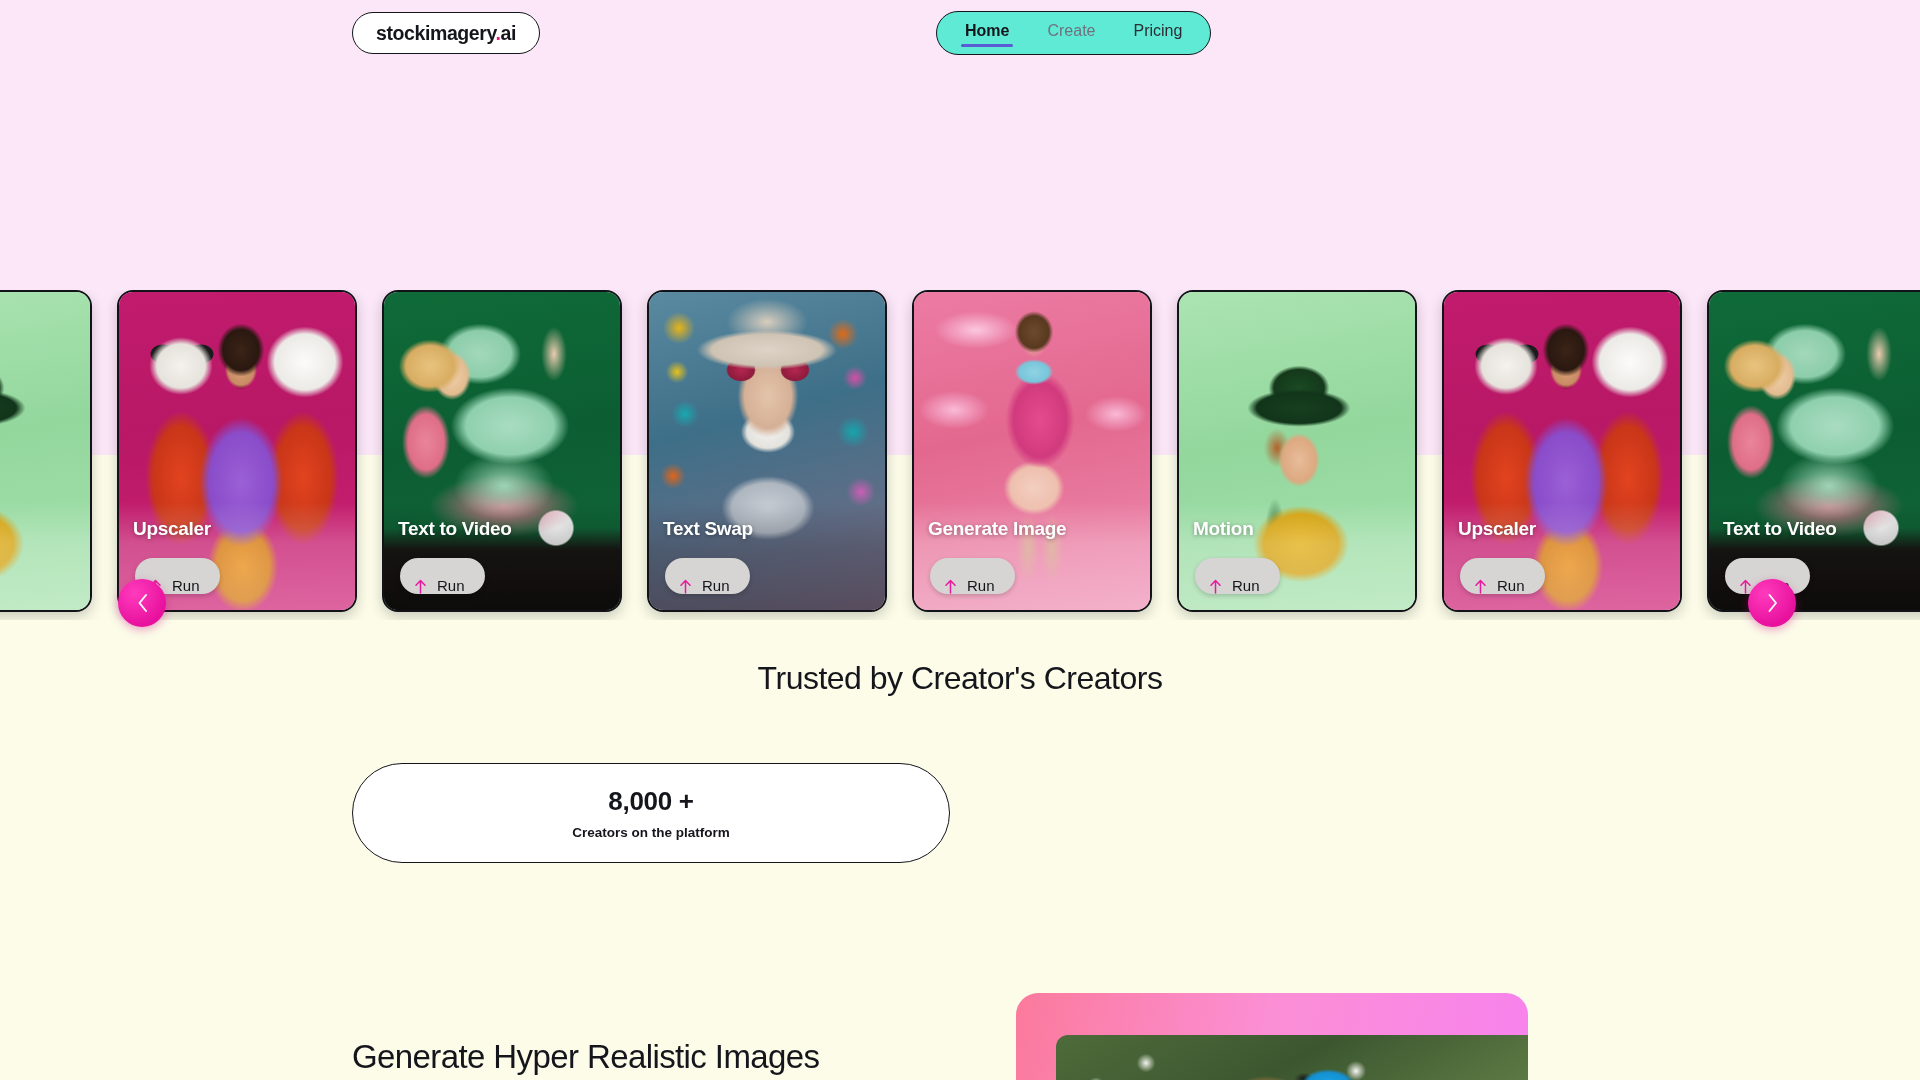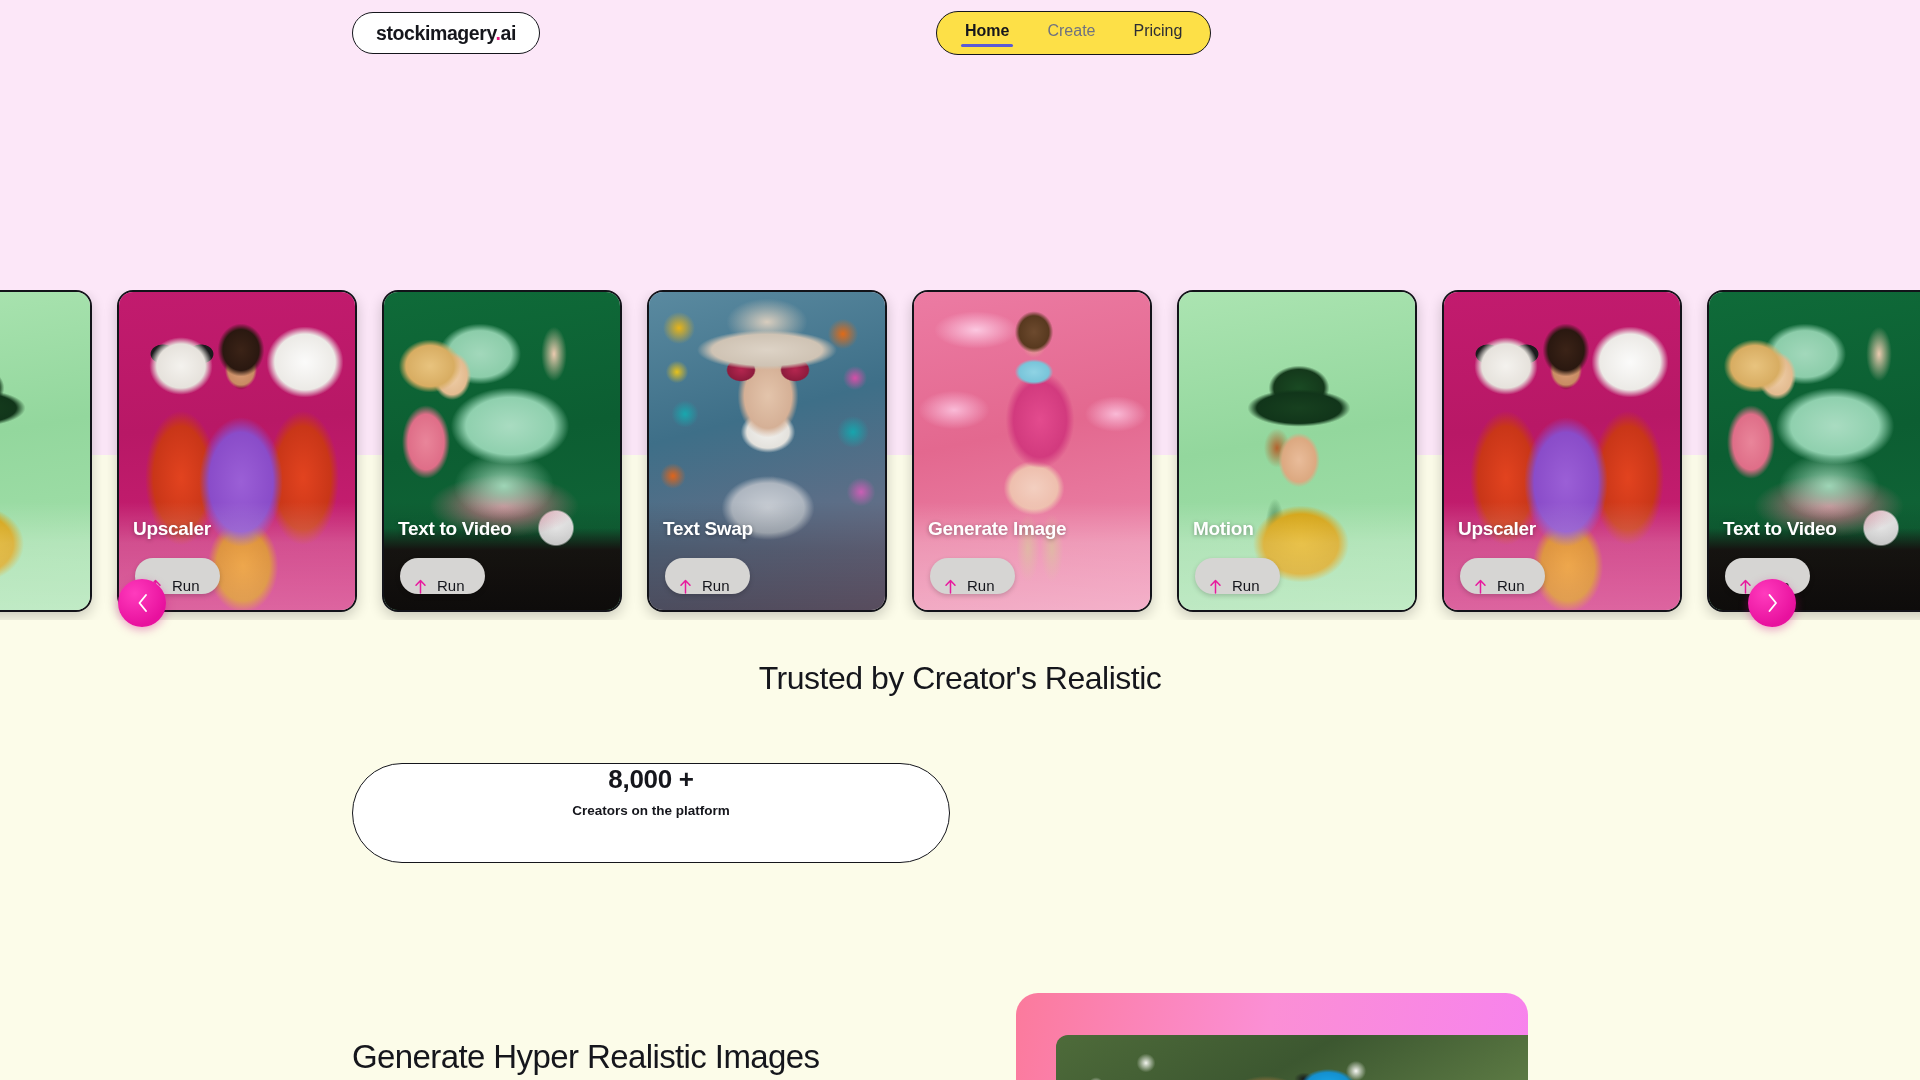--- a/index.html
+++ b/index.html
@@ -27,21 +27,21 @@
     background:#ffffff; border:1.6px solid #15161c;
     display:flex; align-items:center; justify-content:center;
     cursor:pointer;
   }
   .logo-text{ font-size:19.5px; font-weight:700; letter-spacing:-.4px; color:#15161c; white-space:nowrap;}
   .logo-dot{ color:#e8197d; }
 
   .nav-pill{
     position:absolute; left:936px; top:11px;
     height:44px; padding:0 26px; border-radius:999px;
-    background:#fde047; border:1.6px solid #15161c;
+    background:#5eead4; border:1.6px solid #15161c;
     display:flex; align-items:center; gap:34px;
   }
   .nav-item{
     font-size:16px; color:#6f7280; font-weight:400;
     position:relative; padding:3px 2px 7px; cursor:pointer; white-space:nowrap;
   }
   .nav-item.active{ color:#15161c; font-weight:700; }
   .nav-item.strong{ color:#2c2d34; }
   .nav-underline{
     position:absolute; left:-2px; right:-2px; bottom:0; height:3px;
@@ -102,21 +102,21 @@
     text-align:center; font-size:32px; letter-spacing:-.5px;
     font-weight:400; color:#15161c;
   }
   .stats{
     position:absolute; left:352px; top:763px;
     display:flex; gap:18px;
   }
   .stat{
     width:598px; height:100px; border-radius:999px;
     background:#ffffff; border:1.6px solid #15161c;
-    display:flex; flex-direction:column; align-items:center; 
+    display:flex; flex-direction:column; align-items:center; justify-content:center;
     gap:8px;
   }
   .stat-value{ font-size:26px; font-weight:700; letter-spacing:-.3px; color:#15161c; }
   .stat-label{ font-size:13.5px; font-weight:700; color:#15161c; }
 
   
   .bottom-title{
     position:absolute; left:352px; top:1038px;
     font-size:33px; letter-spacing:-.6px; font-weight:400; color:#15161c;
     white-space:nowrap;
@@ -358,21 +358,21 @@
   <svg class="chev" viewBox="0 0 13 20">
     <path d="M10 2 L3.5 10 L10 18" fill="none" stroke="#ffffff" stroke-width="1.9" stroke-linecap="round" stroke-linejoin="round"></path>
   </svg>
 </div>
 <div class="nav-arrow next">
   <svg class="chev" viewBox="0 0 13 20">
     <path d="M3.5 2 L10 10 L3.5 18" fill="none" stroke="#ffffff" stroke-width="1.9" stroke-linecap="round" stroke-linejoin="round"></path>
   </svg>
 </div>
 
-<h2 class="trusted">Trusted by Creator's Realistic</h2>
+<h2 class="trusted">Trusted by Creator's Creators</h2>
 
 <div class="stats">
   <div class="stat">
     <div class="stat-value">8,000 +</div>
     <div class="stat-label">Creators on the platform</div>
   </div>
 </div>
 
 <h2 class="bottom-title">Generate Hyper Realistic Images</h2>
 

